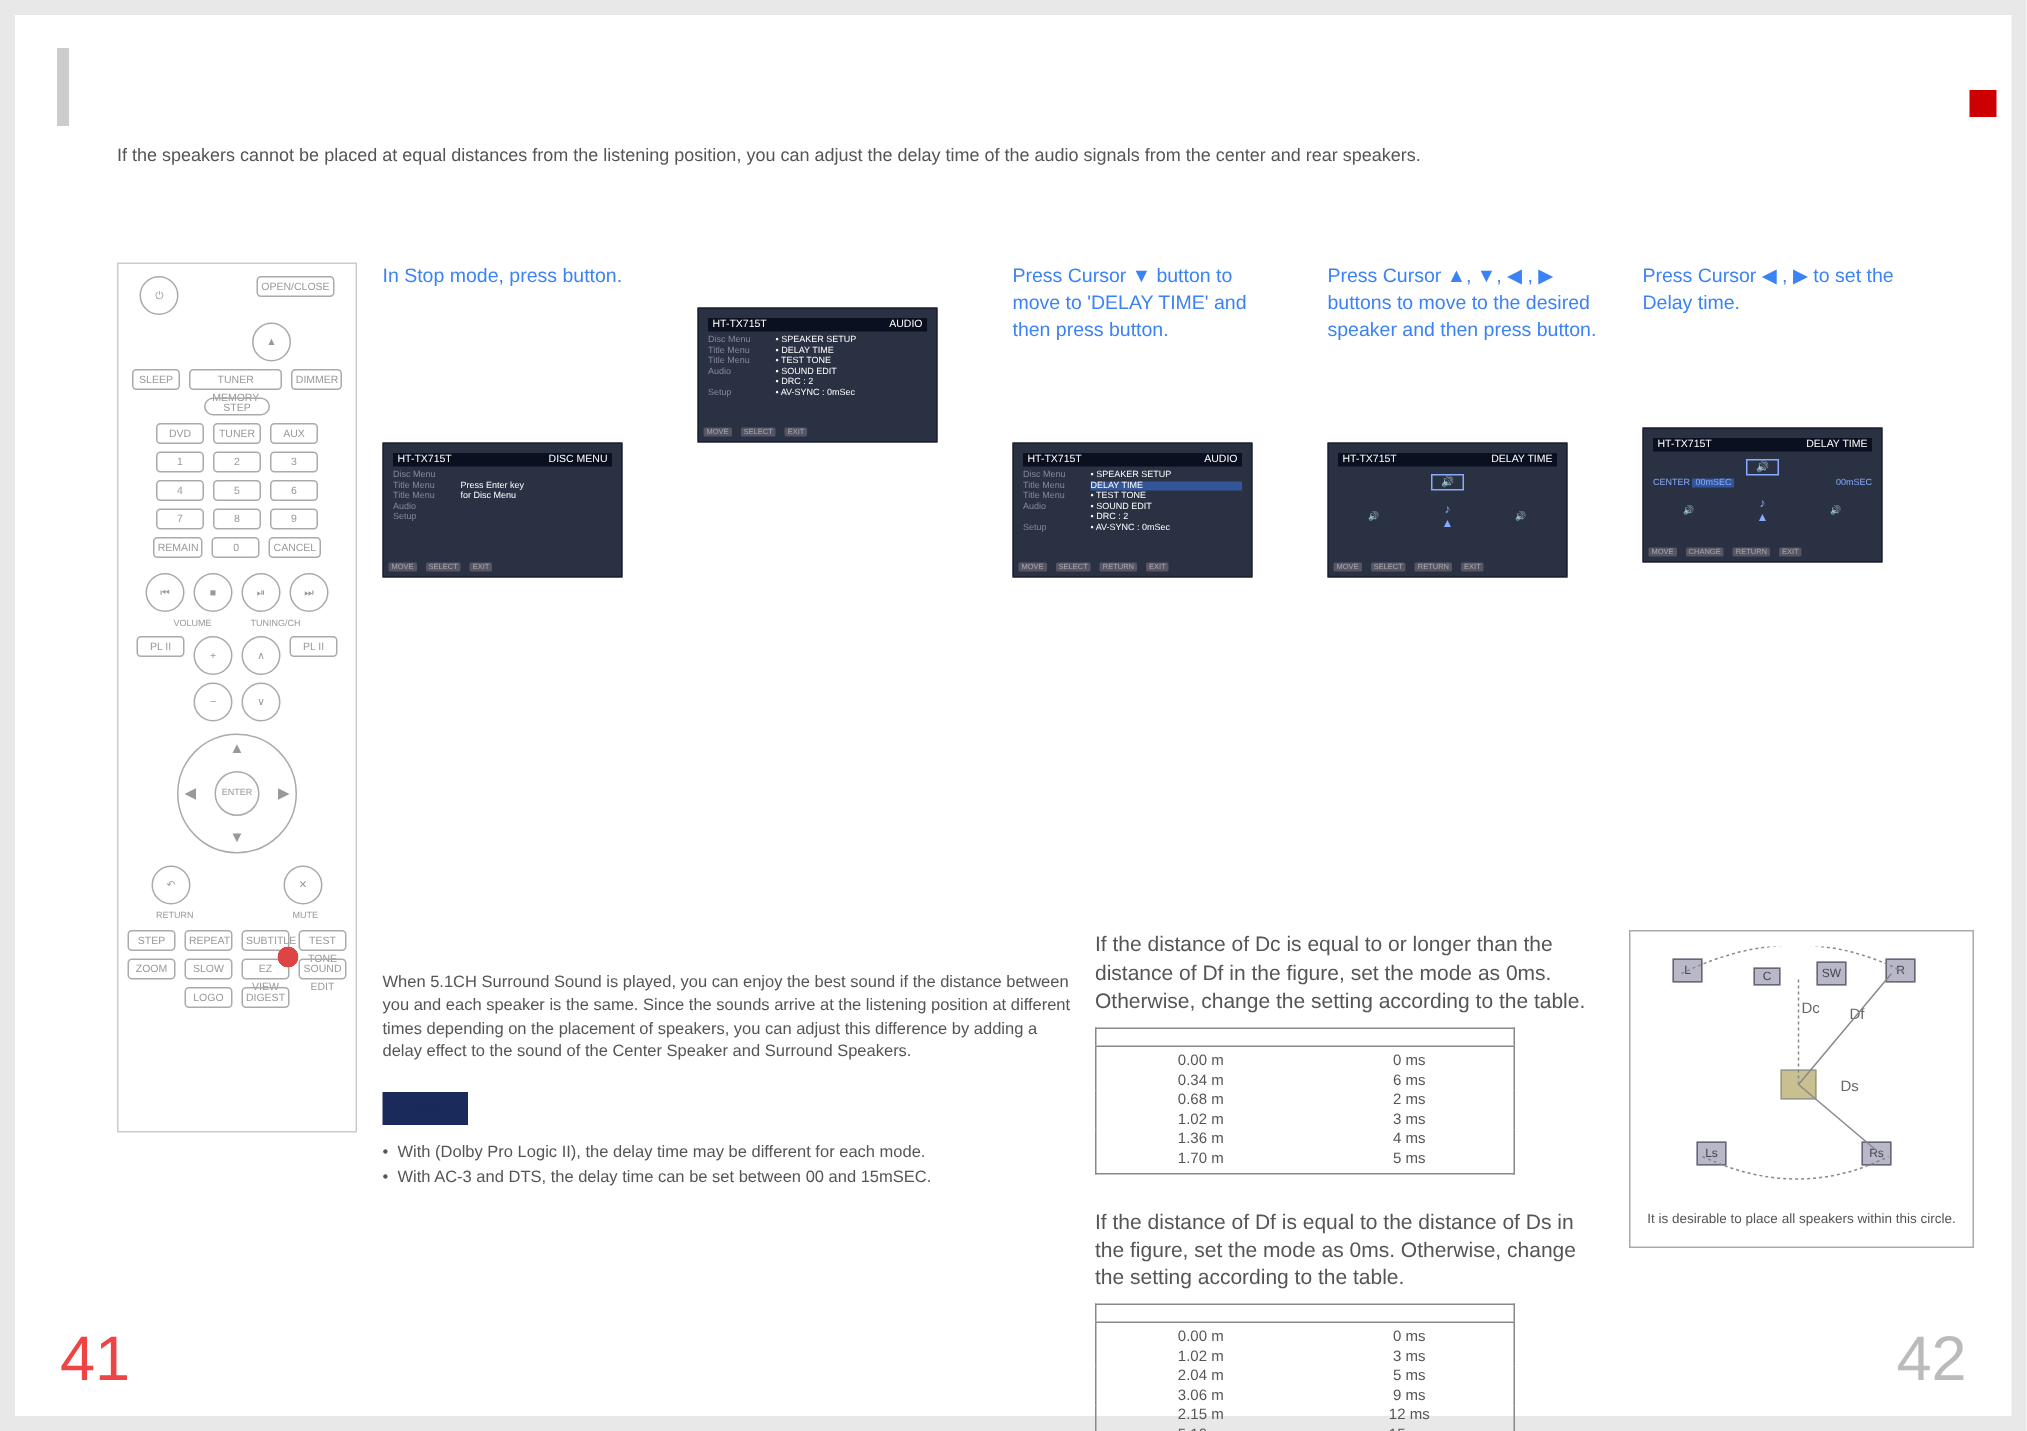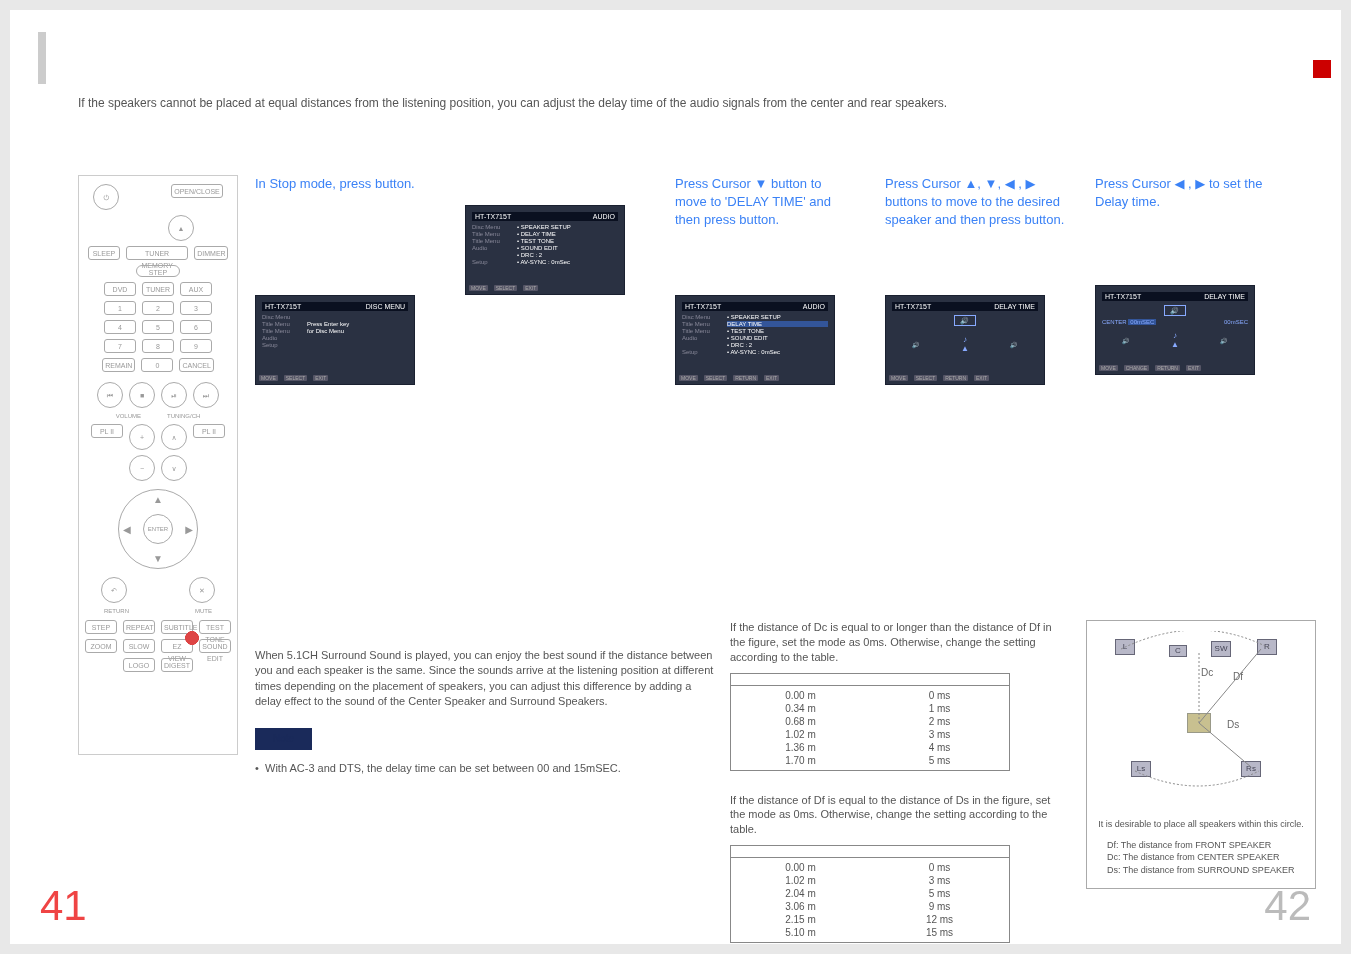--- a/index.html
+++ b/index.html
@@ -29,35 +29,35 @@
 .screen-footer{position:absolute;bottom:3px;left:3px;right:3px;font-size:5px;color:#aaa;display:flex;gap:6px}
 .screen-footer span{background:#556;padding:0 2px;border-radius:1px}
 .note-tip{font-size:10px;color:#555;line-height:1.35;margin-top:10px;padding-left:8px;position:relative}
 .note-tip::before{content:"•";position:absolute;left:0}
 .para-area{position:absolute;left:245px;top:638px;width:460px;font-size:11px;color:#555;line-height:1.4}
 .note-badge{display:inline-block;background:#1a2a5a;color:#1a2a5a;font-size:10px;padding:4px 18px;margin:18px 0 10px 0}
 .bullets{font-size:11px;color:#555;line-height:1.6}
 .bullets li{list-style:none;padding-left:10px;position:relative}
 .bullets li::before{content:"•";position:absolute;left:0}
 .right-tables{position:absolute;left:720px;top:610px;width:330px}
-.table-intro{font-size:11px;color:#555;line-height:1.35;margin-bottom:8px}
+.table-intro{font-size:14px;color:#555;line-height:1.35;margin-bottom:8px}
 .delay-table{border:1px solid #888;width:280px;border-collapse:collapse;font-size:10px;color:#555;margin-bottom:22px}
 .delay-table td{padding:1px 0;text-align:center;width:50%}
 .delay-table tr:first-child td{border-bottom:1px solid #888;height:12px}
 .delay-table tr:last-child td{padding-bottom:4px}
 .delay-table tr:nth-child(2) td{padding-top:4px}
 .diagram-box{position:absolute;left:1076px;top:610px;width:230px;border:1px solid #aaa;padding:10px 8px 12px 8px}
 .spk-diagram{position:relative;width:200px;height:170px;margin:0 auto}
 .spk{position:absolute;width:20px;height:16px;background:#b8b8c8;border:1px solid #667;font-size:8px;color:#445;text-align:center;line-height:14px}
 .spk.L{left:14px;top:8px}.spk.R{left:156px;top:8px}
 .spk.C{left:68px;top:14px;width:18px;height:12px;line-height:10px}
 .spk.SW{left:110px;top:10px;width:20px;height:16px}
 .spk.Ls{left:30px;top:130px}.spk.Rs{left:140px;top:130px}
 .listener{position:absolute;left:86px;top:82px;width:24px;height:20px;background:#c8c090;border:1px solid #998}
-.diag-caption{font-size:9px;color:#555;text-align:center;margin-top:18px;line-height:1.3}
+.diag-caption{font-size:9px;color:#555;text-align:center;margin-top:6px;line-height:1.3}
 .diag-legend{font-size:9px;color:#555;line-height:1.4;margin-top:8px;padding-left:12px}
 .label-txt{position:absolute;font-size:10px;color:#666}
 .pg-left{position:absolute;left:30px;bottom:14px;font-size:42px;color:#ef4444}
 .pg-right{position:absolute;right:30px;bottom:14px;font-size:42px;color:#bbb}
 .red-star{position:absolute;width:36px;height:28px;background:radial-gradient(circle,#d44 30%,transparent 31%);left:95px;top:448px}
 </style>
 </head>
 <body>
 
 <div class="page">
@@ -319,39 +319,40 @@
             <span>EXIT</span>
           </div>
       </div>
     </div>
   </div>
 
   <div class="para-area">
     <div>When 5.1CH Surround Sound is played, you can enjoy the best sound if the distance between you and each speaker is the same. Since the sounds arrive at the listening position at different times depending on the placement of speakers, you can adjust this difference by adding a delay effect to the sound of the Center Speaker and Surround Speakers.</div>
     <div class="note-badge">Note</div>
     <ul class="bullets">
+      <li>With           (Dolby Pro Logic II), the delay time may be different for each mode.</li>
       <li>With AC-3 and DTS, the delay time can be set between 00 and 15mSEC.</li>
     </ul>
   </div>
 
   <div class="right-tables">
     <div class="table-intro">If the distance of Dc is equal to or longer than the distance of Df in the figure, set the mode as 0ms. Otherwise, change the setting according to the table.</div>
     <table class="delay-table">
       <tbody>
           <tr>
             <td></td>
             <td></td>
           </tr>
       <tr>
             <td>0.00 m</td>
             <td>0 ms</td>
           </tr>
       <tr>
             <td>0.34 m</td>
-            <td>1 ms</td>
+            <td>6 ms</td>
           </tr>
       <tr>
             <td>0.68 m</td>
             <td>2 ms</td>
           </tr>
       <tr>
             <td>1.02 m</td>
             <td>3 ms</td>
           </tr>
       <tr>
@@ -413,22 +414,17 @@
       <span class="label-txt" style="left:126px;top:88px">Ds</span>
       <svg style="position:absolute;left:0;top:0;width:200px;height:170px">
         <path d="M98 92 L98 22" stroke="#888" stroke-width="1" stroke-dasharray="2,2" fill="none"></path>
         <path d="M98 92 L160 18" stroke="#888" stroke-width="1" fill="none"></path>
         <path d="M98 92 L150 136" stroke="#888" stroke-width="1" fill="none"></path>
         <path d="M20 18 Q 98 -20 170 18" stroke="#888" stroke-width="1" stroke-dasharray="2,2" fill="none"></path>
         <path d="M34 140 Q 98 170 158 140" stroke="#888" stroke-width="1" stroke-dasharray="2,2" fill="none"></path>
       </svg>
     </div>
     <div class="diag-caption">It is desirable to place all speakers within this circle.</div>
-    <div class="diag-legend">
-      <div>Df: The distance from FRONT SPEAKER</div>
-      <div>Dc: The distance from CENTER SPEAKER</div>
-      <div>Ds: The distance from SURROUND SPEAKER</div>
-    </div>
   </div>
 
   <div class="pg-left">41</div>
   <div class="pg-right">42</div>
 </div>
 
 </body></html>

